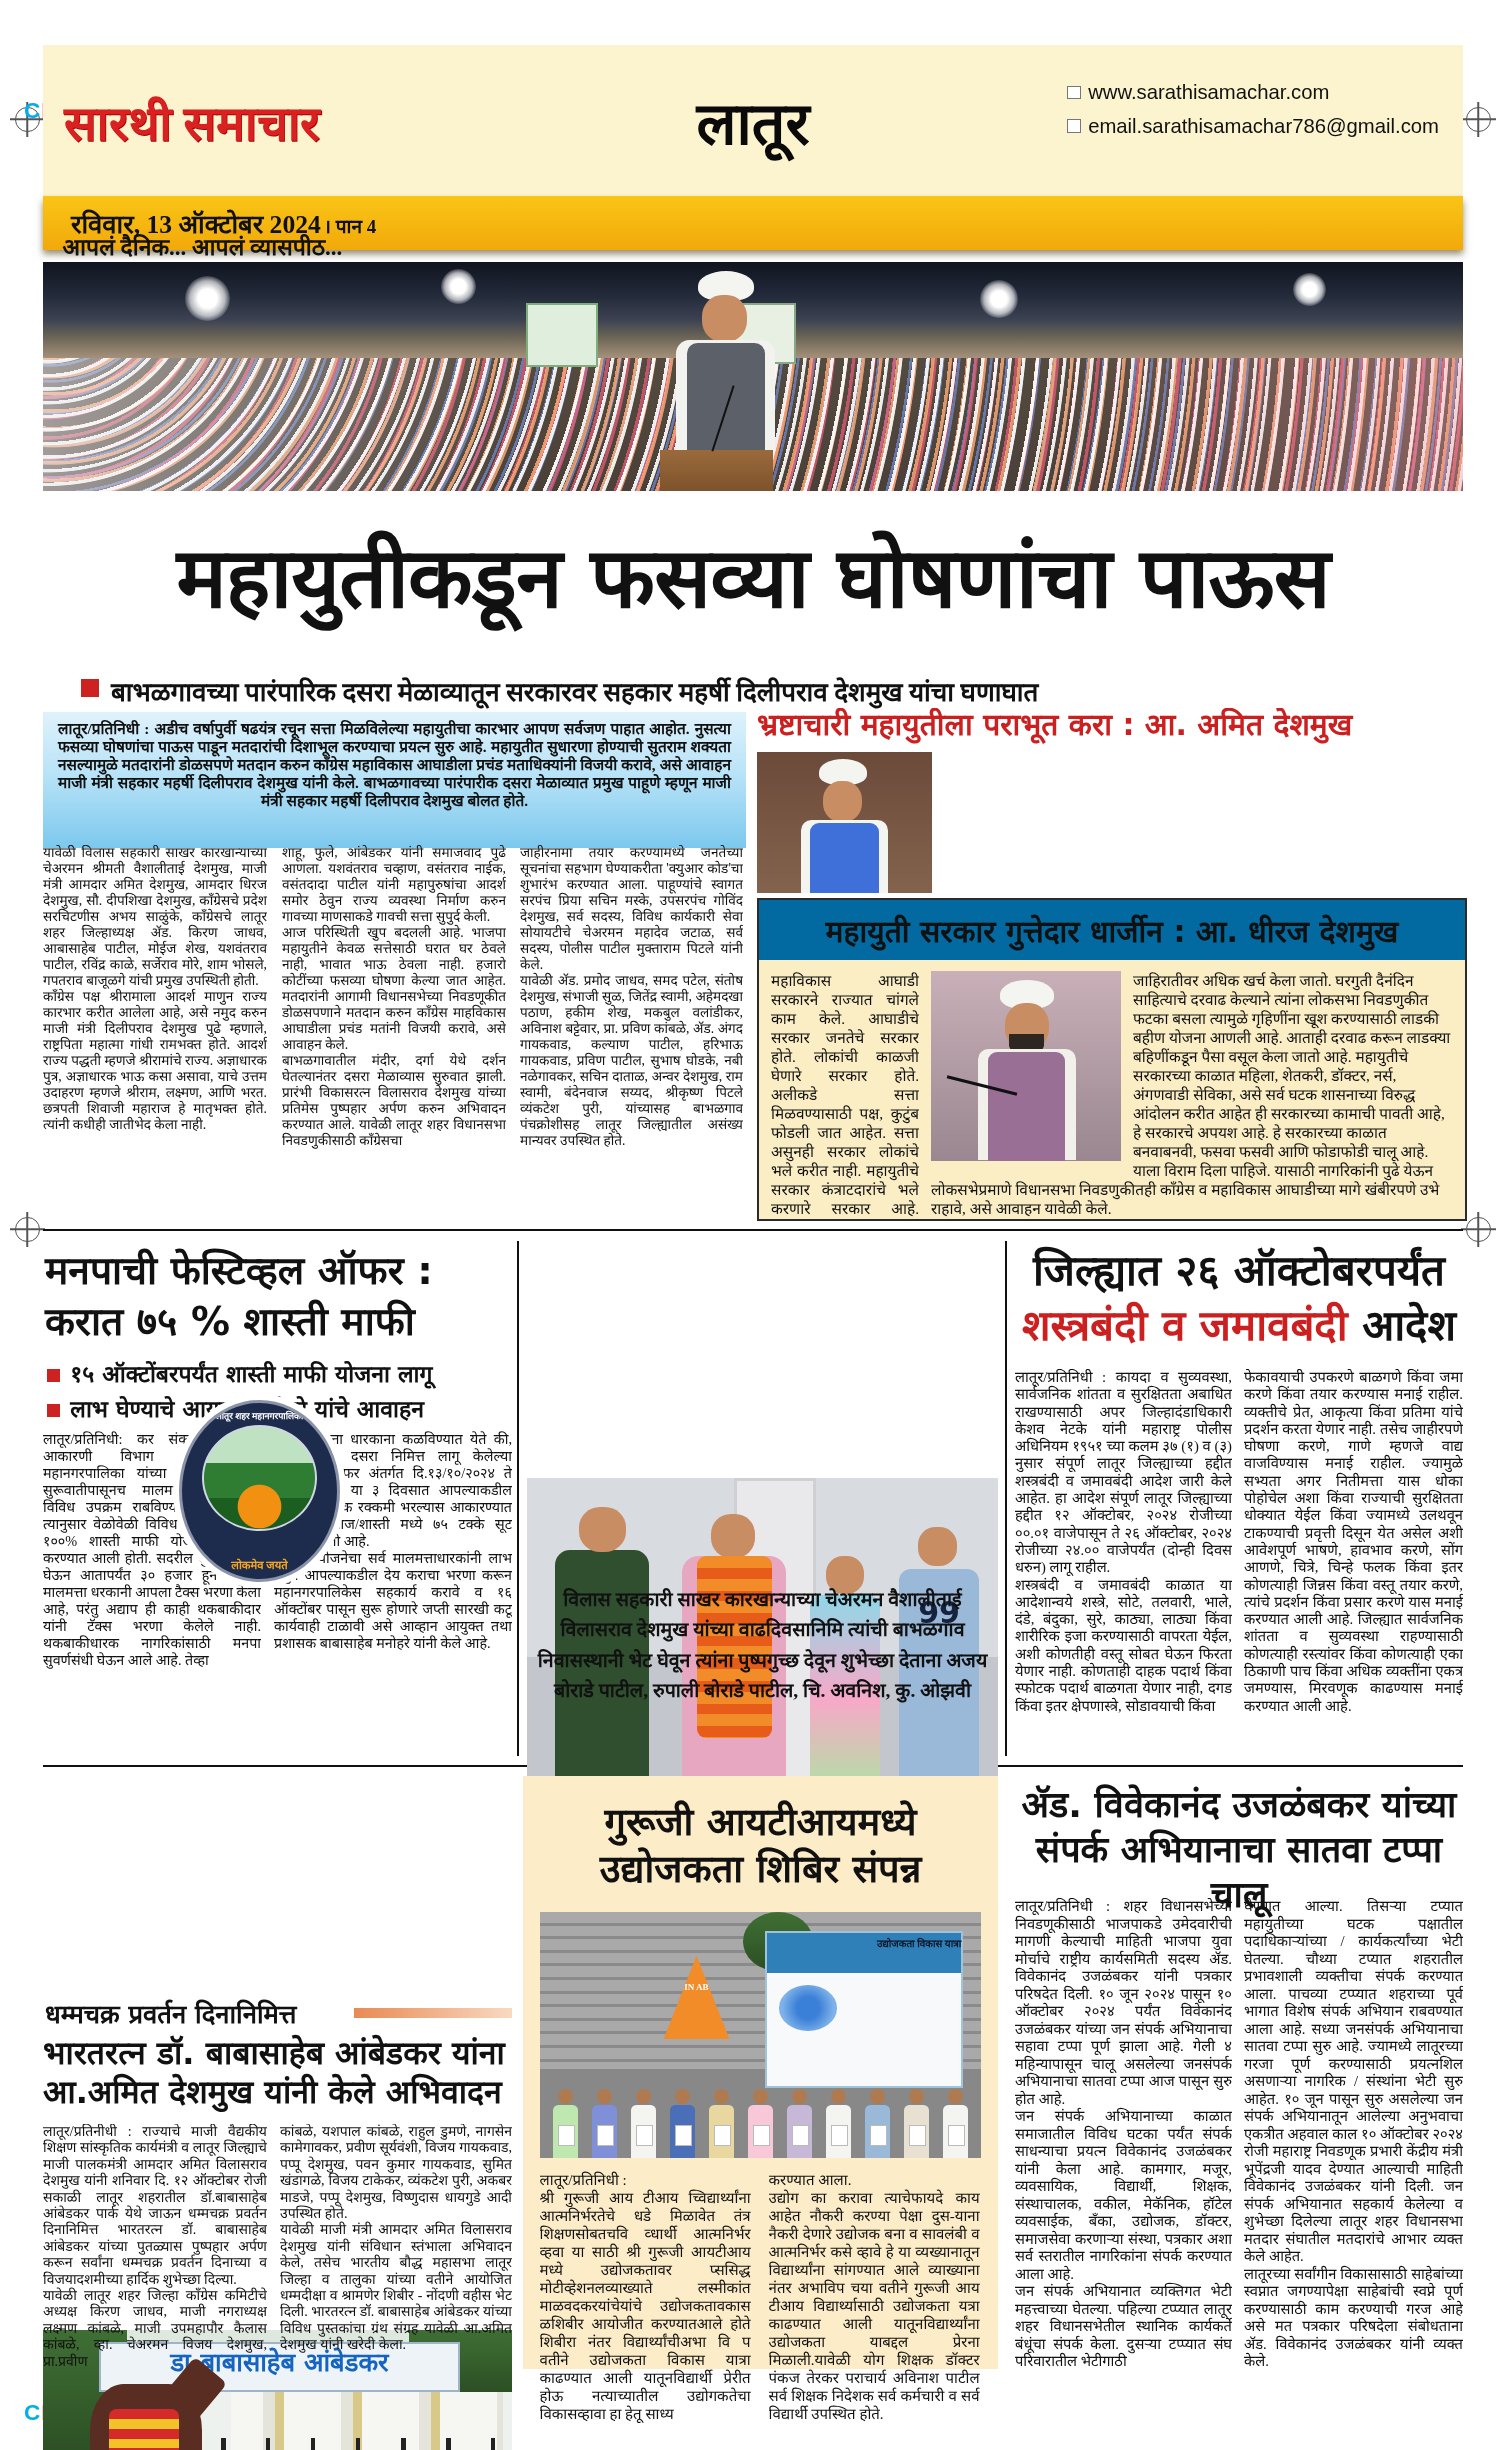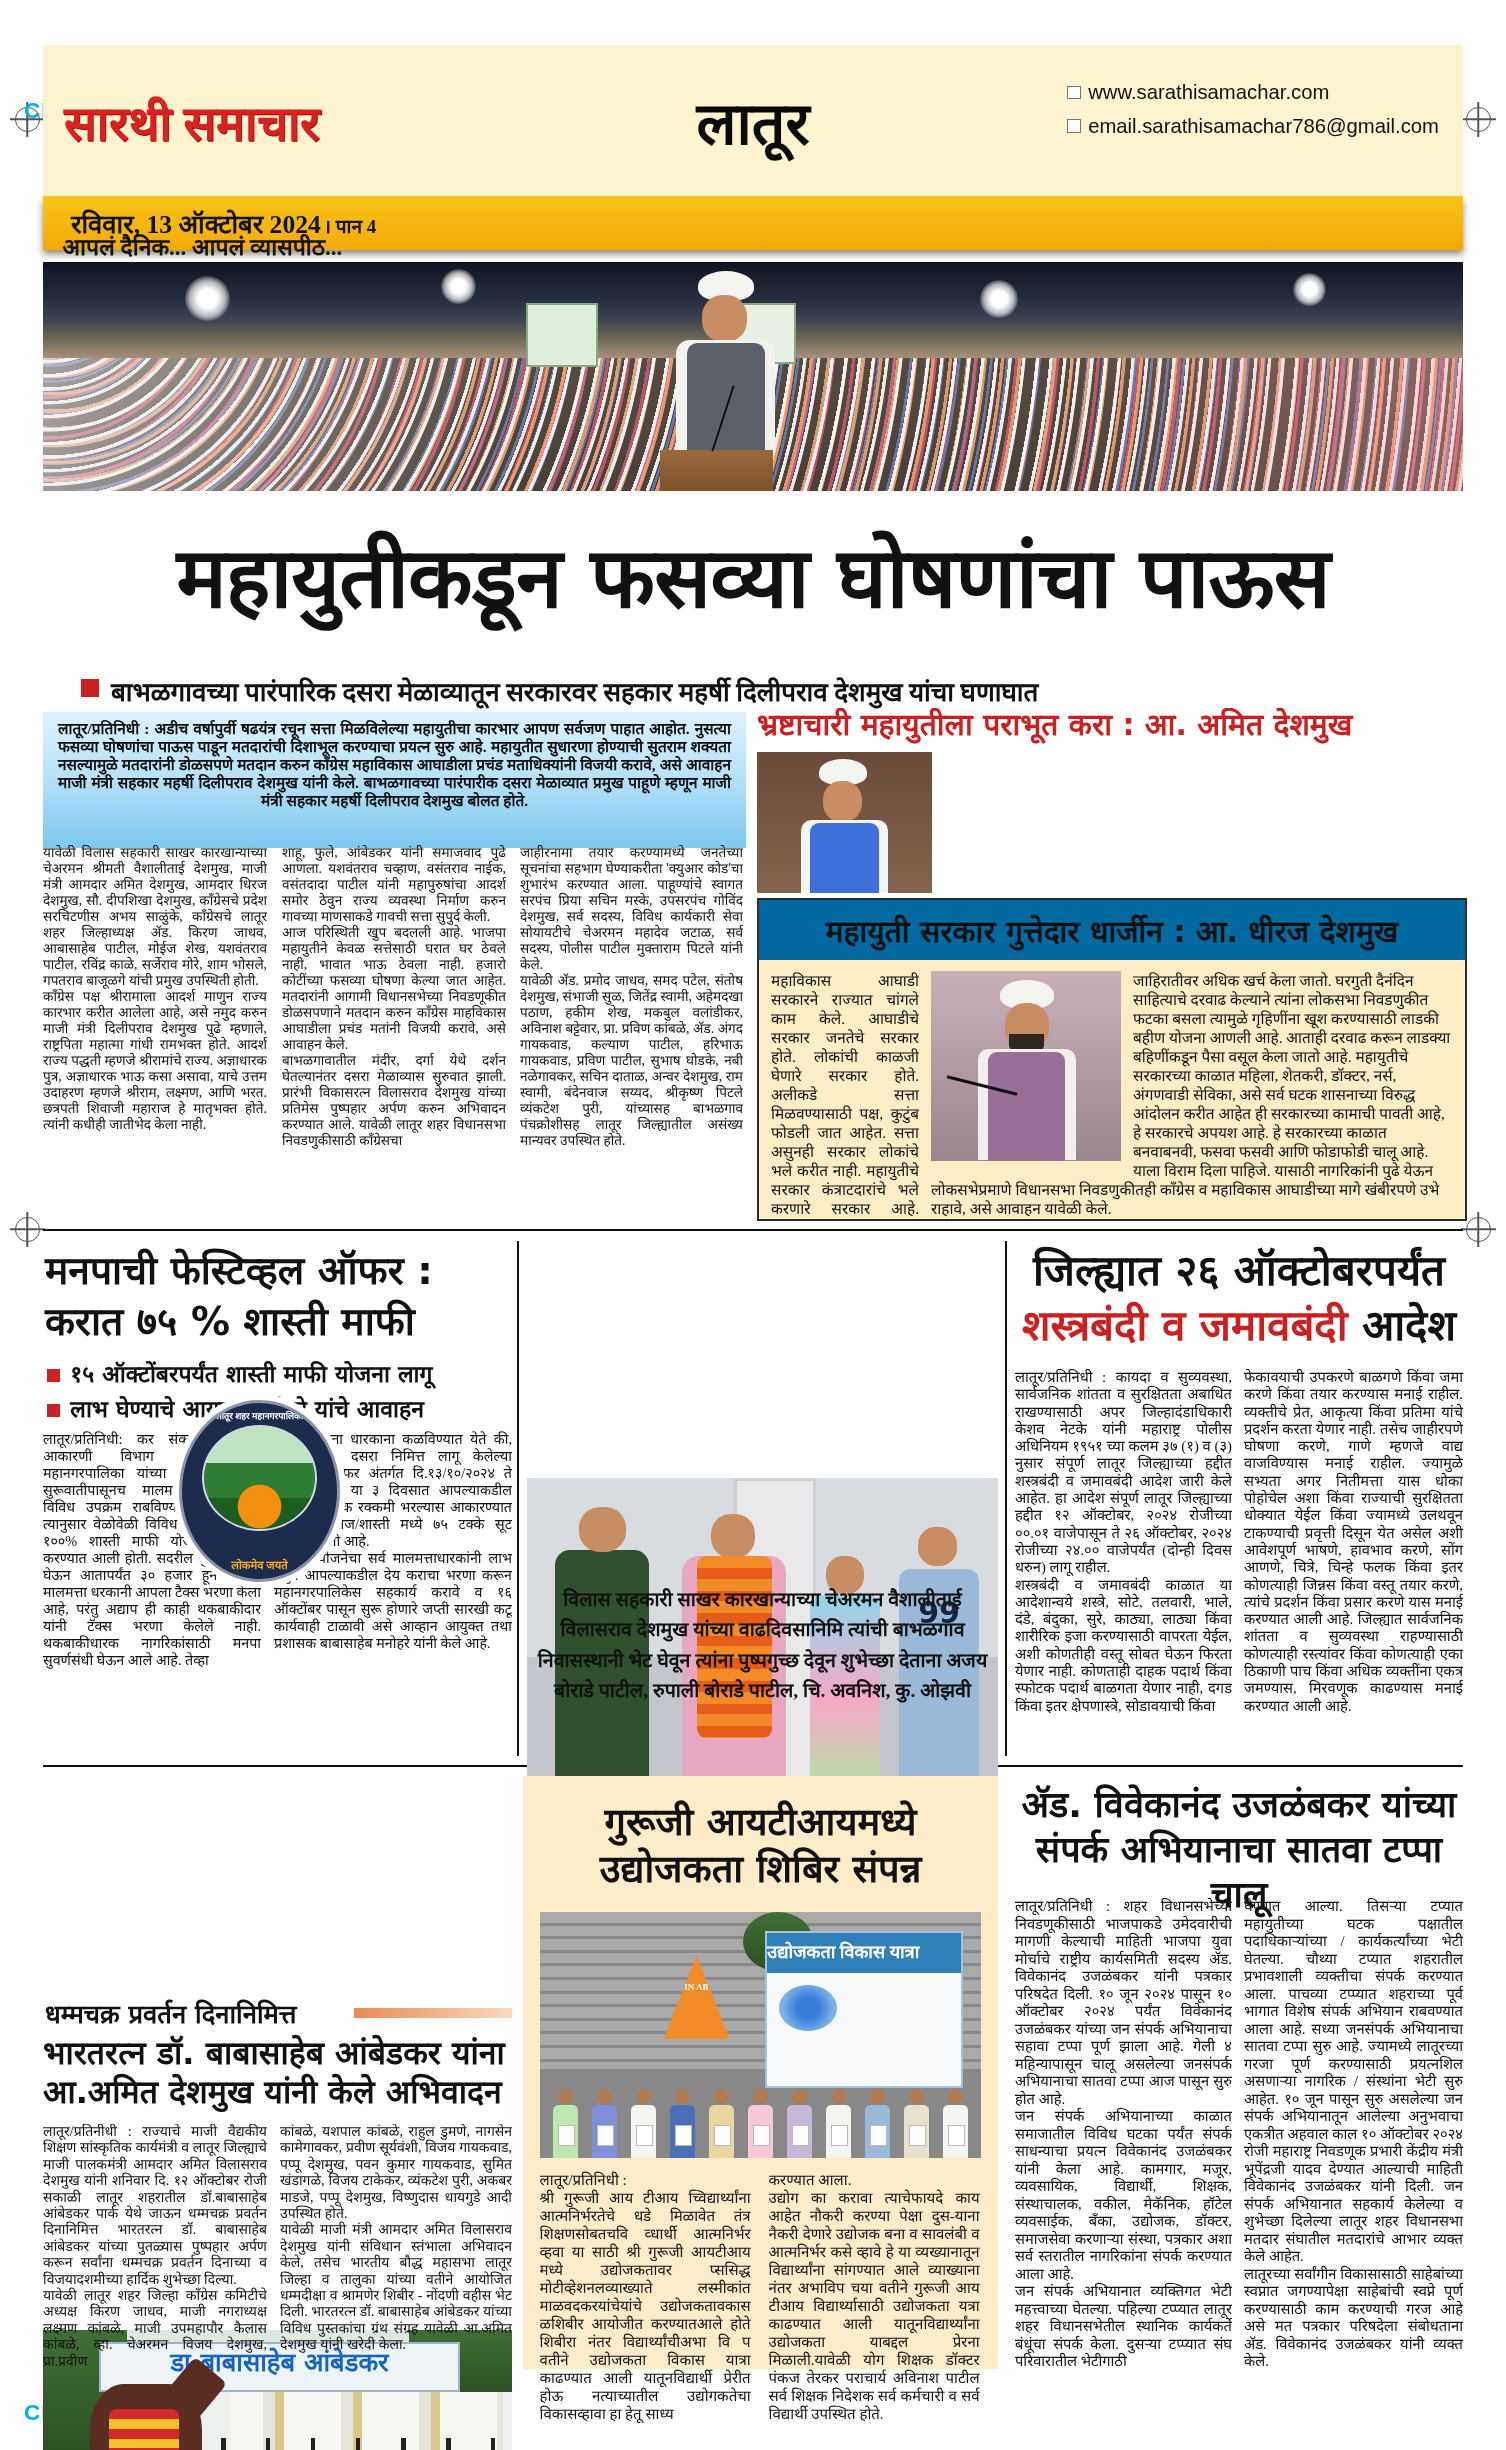--- a/index.html
+++ b/index.html
@@ -243,21 +243,21 @@
   <div class="bodycol just ws abs" style="left:280px;top:2124px;width:232px;height:301px;font-size:14px;line-height:16.4px;">कांबळे, यशपाल कांबळे, राहुल डुमणे, नागसेन कामेगावकर, प्रवीण सूर्यवंशी, विजय गायकवाड, पप्पू देशमुख, पवन कुमार गायकवाड, सुमित खंडागळे, विजय टाकेकर, व्यंकटेश पुरी, अकबर माडजे, पप्पू देशमुख, विष्णुदास धायगुडे आदी उपस्थित होते.
 यावेळी माजी मंत्री आमदार अमित विलासराव देशमुख यांनी संविधान स्तंभाला अभिवादन केले, तसेच भारतीय बौद्ध महासभा लातूर जिल्हा व तालुका यांच्या वतीने आयोजित धम्मदीक्षा व श्रामणेर शिबीर - नोंदणी वहीस भेट दिली. भारतरत्न डॉ. बाबासाहेब आंबेडकर यांच्या विविध पुस्तकांचा ग्रंथ संग्रह यावेळी आ.अमित देशमुख यांनी खरेदी केला.</div>
 
   <div class="peach abs" style="left:523px;top:1776px;width:475px;height:593px;">
     <div class="bothead ws" style="margin-top:22.6px;font-size:38px;">गुरूजी आयटीआयमध्ये
 उद्योजकता शिबिर संपन्न</div>
     <div class="photo" style="margin:18px auto 0;width:441px;height:246px;">
       <div class="shutter abs" style="left:0;top:0;right:0;height:64%;"></div>
       <div class="greens abs" style="left:46%;top:0;width:16%;height:24%;border-radius:50%;"></div>
       <div class="abs" style="right:4%;top:8%;width:44%;height:62%;background:#f7f9fb;border:2.3px solid #9fc3d8;">
-        <div class="abs" style="left:0;top:0;right:0;height:26%;background:#2f7fb8;color:#ffffff;font-weight:bold;font-size:18px;text-align:left;line-height:2.2;">उद्योजकता विकास यात्रा</div>
+        <div class="abs" style="left:0;top:0;right:0;height:26%;background:#2f7fb8;color:#0f172a;font-weight:bold;font-size:10px;text-align:right;line-height:2.2;">उद्योजकता विकास यात्रा</div>
         <div class="abs" style="left:6%;top:34%;width:30%;height:30%;background:radial-gradient(circle,#3a7fd8 0 30%,#7fb2e8 70%);border-radius:50%;"></div>
       </div>
       <div class="abs" style="left:28%;top:18%;width:15%;height:34%;background:#f28c28;clip-path:polygon(0 100%,50% 0,100% 100%);color:#fff;font-size:9px;font-weight:bold;text-align:center;line-height:7;">JOIN ABVP</div>
       <div class="abs" style="left:0;right:0;bottom:0;height:46%;display:flex;justify-content:space-around;align-items:flex-end;padding:0 6px;">
         <div class="person" style="--c:#bfe8b0">
             <span class="paper"></span>
           </div>
         <div class="person" style="--c:#7f8fd8">
             <span class="paper"></span>
           </div>

